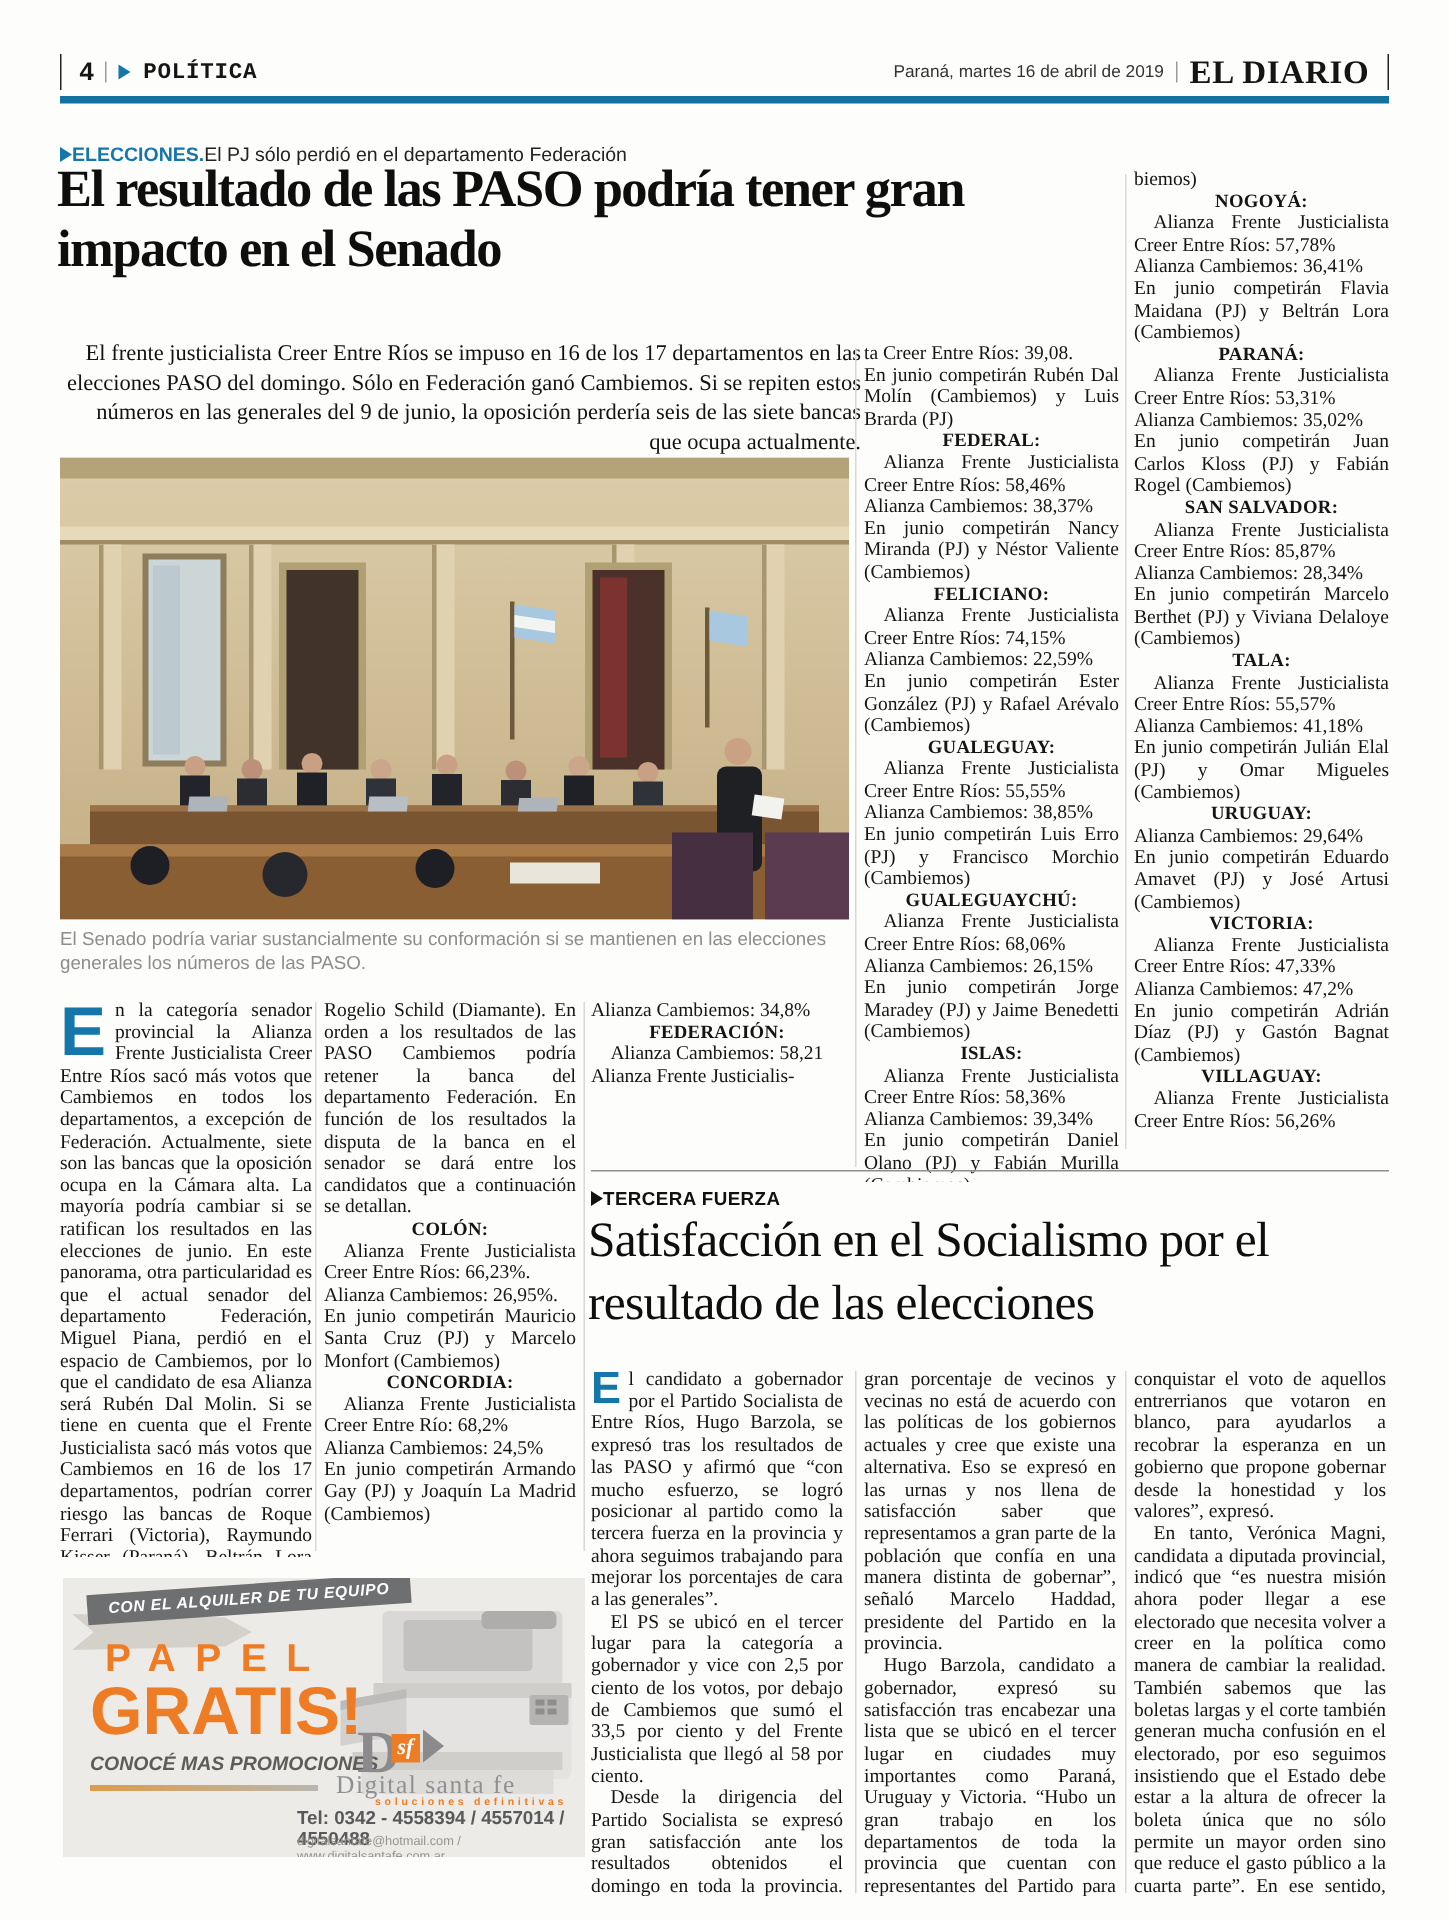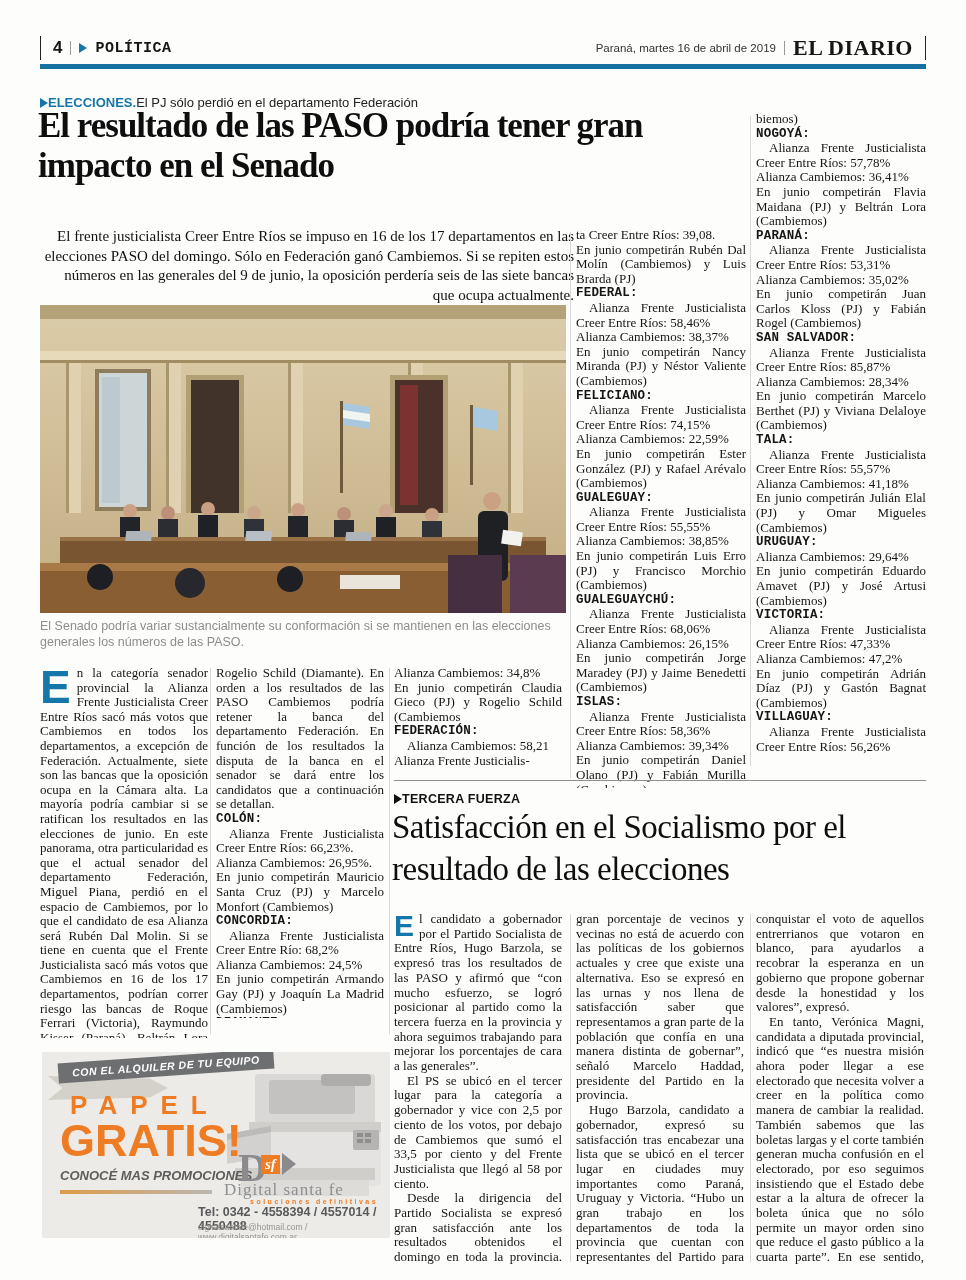--- a/index.html
+++ b/index.html
@@ -40,21 +40,21 @@
   .rail-mid  { left:576px; top:228px; height:560px; }
   .bodycol { position:absolute; top:666px; width:168px; }
   .c1 { left:40px;  height:372px; }
   .c2 { left:216px; height:352px; }
   .c3 { left:394px; height:118px; }
   .a2col { position:absolute; top:912px; width:168px; height:352px; line-height:14.7px; }
   .a2a { left:394px; } .a2b { left:576px; } .a2c { left:756px; }
 
   .b-p, .b-pi { margin:0; }
   .b-pi { text-indent:13px; }
-  .b-head { font-family:Liberation Mono, monospace; font-weight:bold; font-size:12.5px; text-align:left; letter-spacing:.2px; }
+  .b-head { font-family:Liberation Serif, serif; font-weight:bold; font-size:12.5px; text-align:center; letter-spacing:.2px; }
 
   .dropcap  { float:left; font-family:"Liberation Sans",sans-serif; font-weight:bold;
               font-size:46px; line-height:38px; color:#1577a9; margin:2px 6px 0 0; }
   .dropcap2 { float:left; font-family:"Liberation Sans",sans-serif; font-weight:bold;
               font-size:30px; line-height:25px; color:#1577a9; margin:1px 5px 0 0; }
 
   
   .photo { position:absolute; left:40px; top:305px; width:526px; height:308px; display:block; }
   .caption { position:absolute; left:40px; top:618px; width:532px; margin:0;
     font-family:"Liberation Sans",sans-serif; font-size:12.5px; line-height:1.3; color:#8d8d8d; }
@@ -255,21 +255,20 @@
       <div class="b-p">Alianza Cambiemos: 26,95%.</div>
       <div class="b-p">En junio competirán Mauricio Santa Cruz (PJ) y Marcelo Monfort (Cambiemos)</div>
       <div class="b-head">CONCORDIA:</div>
       <div class="b-pi">Alianza Frente Justicialista Creer Entre Río: 68,2%</div>
       <div class="b-p">Alianza Cambiemos: 24,5%</div>
       <div class="b-p">En junio competirán Armando Gay (PJ) y Joaquín La Madrid (Cambiemos)</div>
       <div class="b-head">DIAMANTE:</div>
     </div>
   <div class="bodycol c3">
       <div class="b-p">Alianza Cambiemos: 34,8%</div>
-      <div class="b-p">En junio competirán Claudia Gieco (PJ) y Rogelio Schild (Cambiemos</div>
       <div class="b-head">FEDERACIÓN:</div>
       <div class="b-pi">Alianza Cambiemos: 58,21</div>
       <div class="b-p">Alianza Frente Justicialis-</div>
     </div>
 
   <div class="hrule"></div>
   <div class="kicker k2">
     <span class="tri-black"></span>
     <span>TERCERA FUERZA</span>
   </div>

